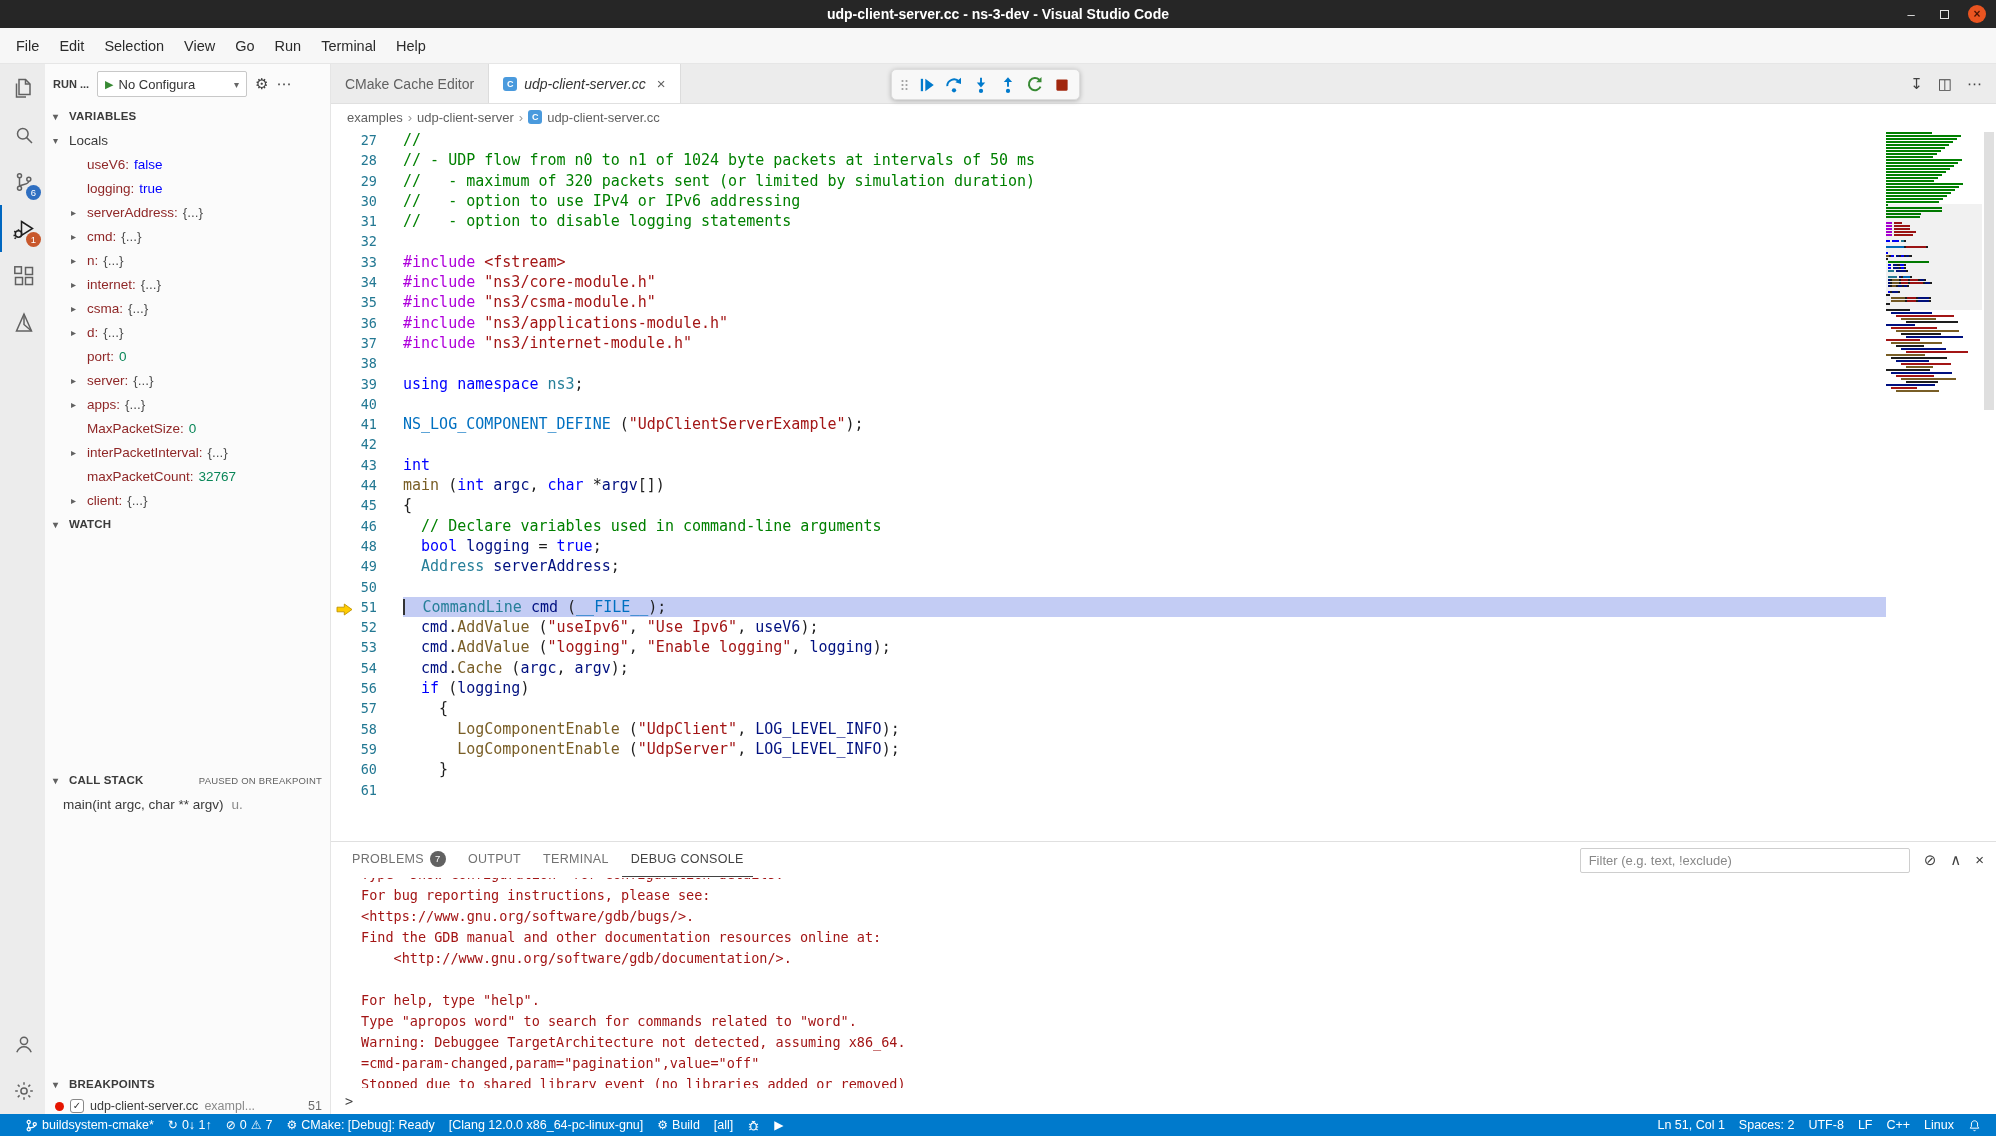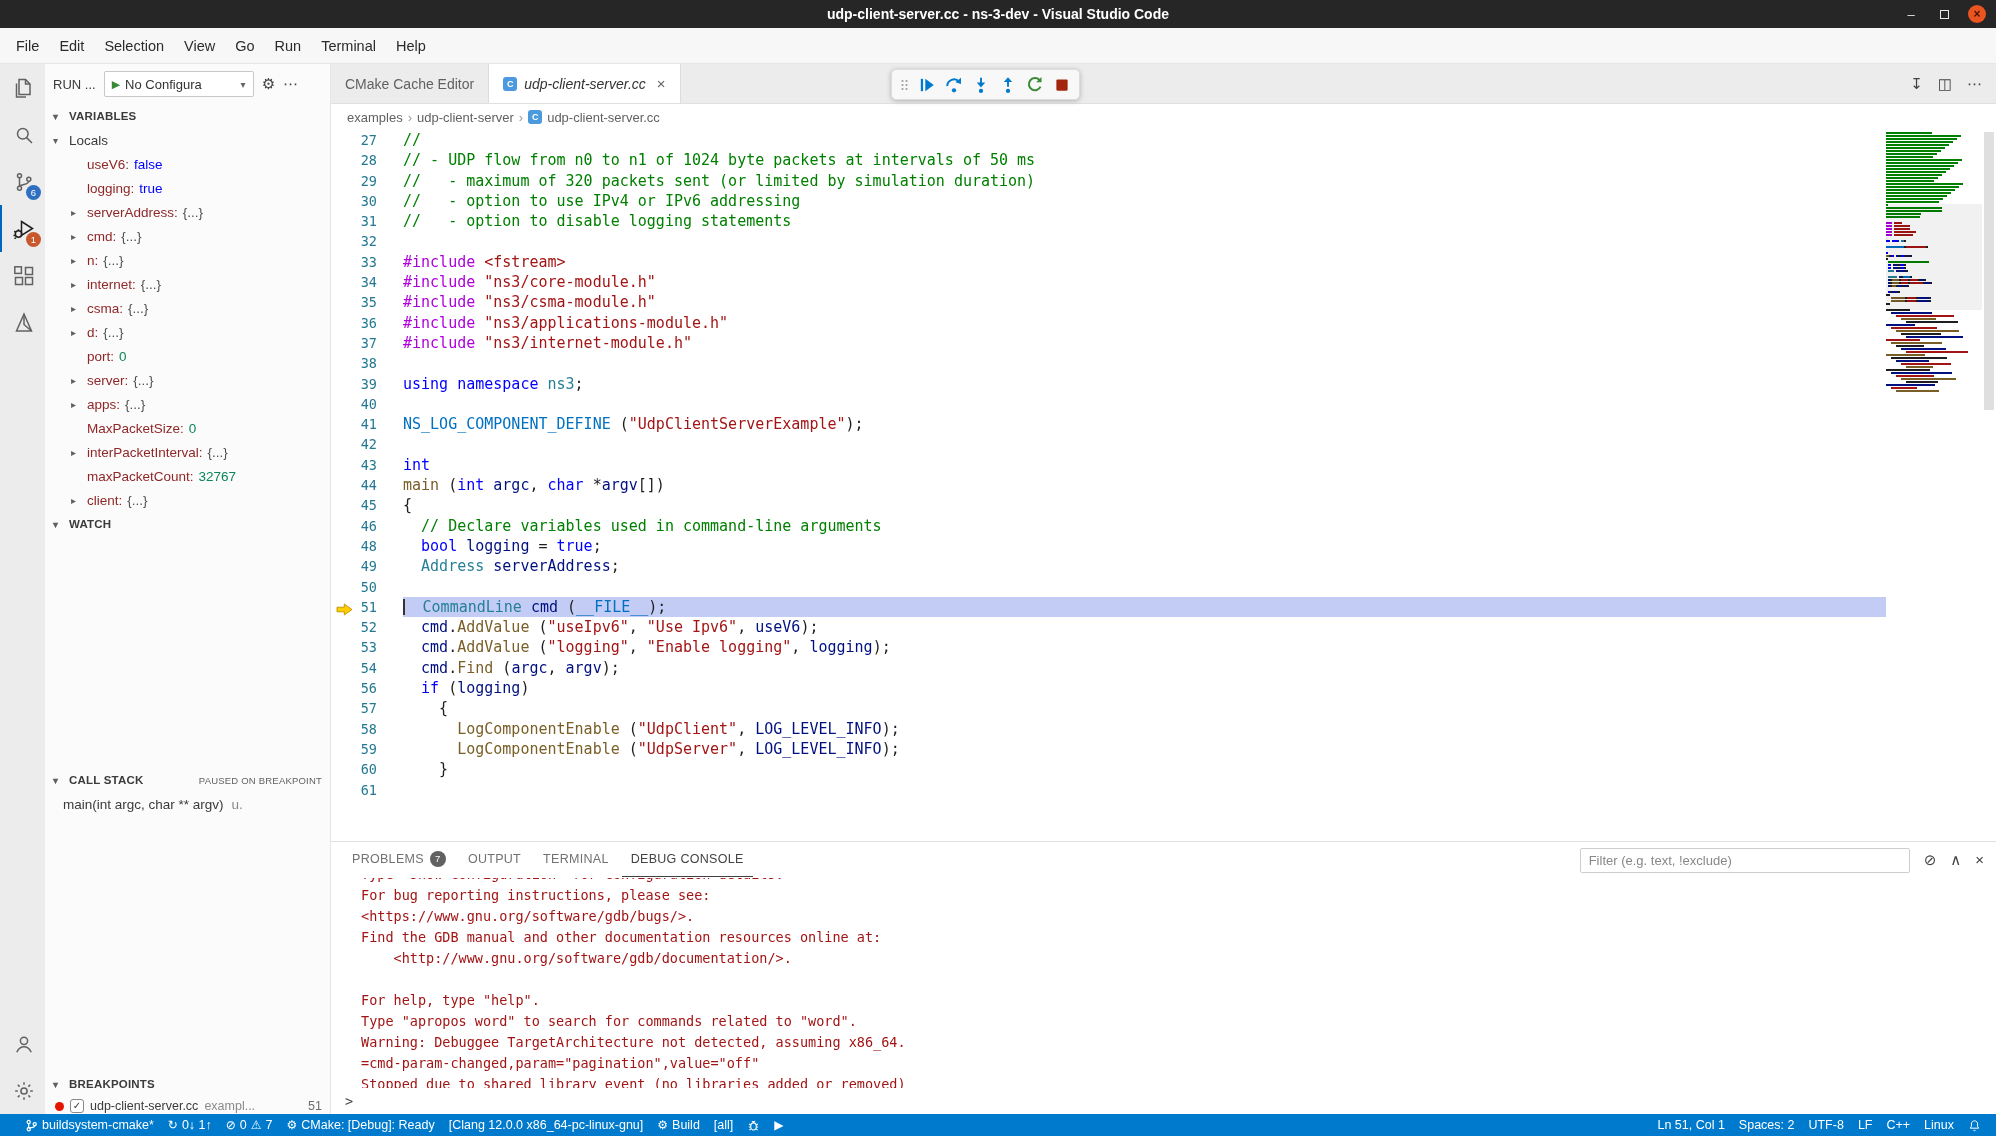--- a/index.html
+++ b/index.html
@@ -23,21 +23,21 @@
   .activitybar { width:45px; background:#ececec; display:flex; flex-direction:column; justify-content:space-between; }
   .ab-group { display:flex; flex-direction:column; }
   .ab-item { height:47px; display:flex; align-items:center; justify-content:center; position:relative; color:#616161; cursor:pointer; border-left:2px solid transparent; }
   .ab-item.active { color:#1f1f1f; border-left:2px solid #0067c0; }
   .ab-icon svg { display:block; }
   .ab-badge { position:absolute; right:4px; bottom:5px; min-width:15px; height:15px; border-radius:8px; background:#2f6fc1; color:#fff; font-size:9.5px; line-height:15px; text-align:center; padding:0 2px; }
 
   
   .sidebar { width:286px; background:#fbfbfb; border-right:1px solid #e5e5e5; display:flex; flex-direction:column; overflow:hidden; }
   .runbar { height:40px; display:flex; align-items:center; padding:0 8px; gap:8px; }
-  .runbar-label { font-size:13px; font-weight:normal; color:#3b3b3b; white-space:nowrap; }
+  .runbar-label { font-size:11px; font-weight:bold; color:#3b3b3b; white-space:nowrap; }
   .run-config { display:flex; align-items:center; gap:5px; background:#fff; border:1px solid #c8c8c8; border-radius:2px; height:26px; padding:0 7px; width:150px; font-size:13px; color:#333; cursor:pointer; }
   .run-play { color:#388a34; font-size:11px; }
   .run-config-label { flex:1; overflow:hidden; white-space:nowrap; }
   .run-chevron { color:#666; font-size:10px; }
   .icon-btn { color:#424242; font-size:15px; cursor:pointer; }
 
   .section-header { height:24px; display:flex; align-items:center; padding:0 8px; font-size:11.5px; font-weight:bold; color:#3b3b3b; letter-spacing:.2px; cursor:pointer; }
   .section-header .chev { font-size:10px; color:#616161; margin-right:4px; width:12px; }
   .section-header .hdr-status { margin-left:auto; font-size:9.5px; font-weight:normal; color:#616161; letter-spacing:.2px; }
   #sec-vars { height:408px; overflow:hidden; }
@@ -550,21 +550,21 @@
             <div class="cl">
               <span class="ln">52</span>
               <span class="lt"><span class="tk-pl">  </span><span class="tk-vr">cmd</span><span class="tk-pl">.</span><span class="tk-fn">AddValue</span><span class="tk-pl"> (</span><span class="tk-str">"useIpv6"</span><span class="tk-pl">, </span><span class="tk-str">"Use Ipv6"</span><span class="tk-pl">, </span><span class="tk-vr">useV6</span><span class="tk-pl">);</span></span>
             </div>
             <div class="cl">
               <span class="ln">53</span>
               <span class="lt"><span class="tk-pl">  </span><span class="tk-vr">cmd</span><span class="tk-pl">.</span><span class="tk-fn">AddValue</span><span class="tk-pl"> (</span><span class="tk-str">"logging"</span><span class="tk-pl">, </span><span class="tk-str">"Enable logging"</span><span class="tk-pl">, </span><span class="tk-vr">logging</span><span class="tk-pl">);</span></span>
             </div>
             <div class="cl">
               <span class="ln">54</span>
-              <span class="lt"><span class="tk-pl">  </span><span class="tk-vr">cmd</span><span class="tk-pl">.</span><span class="tk-fn">Find</span><span class="tk-pl"> (</span><span class="tk-vr">argc</span><span class="tk-pl">, </span><span class="tk-vr">argv</span><span class="tk-pl">);</span></span>
+              <span class="lt"><span class="tk-pl">  </span><span class="tk-vr">cmd</span><span class="tk-pl">.</span><span class="tk-fn">Cache</span><span class="tk-pl"> (</span><span class="tk-vr">argc</span><span class="tk-pl">, </span><span class="tk-vr">argv</span><span class="tk-pl">);</span></span>
             </div>
             <div class="cl">
               <span class="ln">56</span>
               <span class="lt"><span class="tk-pl">  </span><span class="tk-kw">if</span><span class="tk-pl"> (</span><span class="tk-vr">logging</span><span class="tk-pl">)</span></span>
             </div>
             <div class="cl">
               <span class="ln">57</span>
               <span class="lt"><span class="tk-pl">    {</span></span>
             </div>
             <div class="cl">

